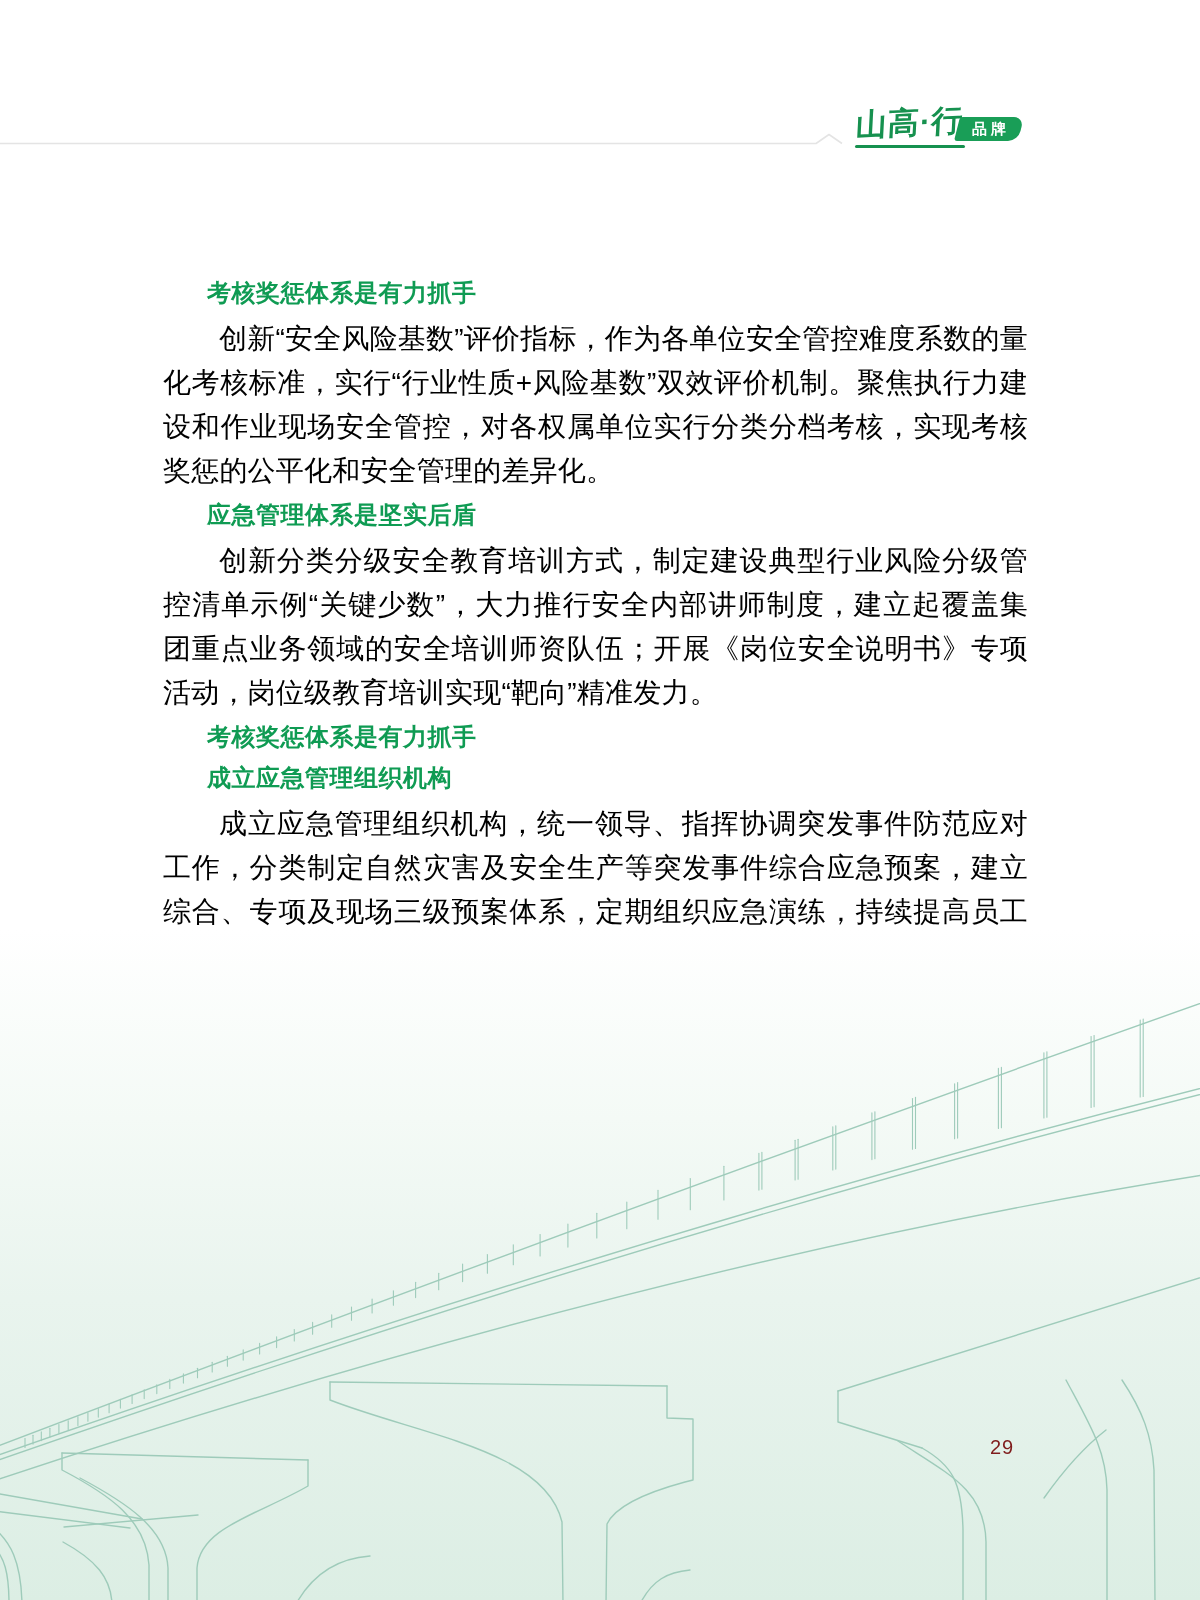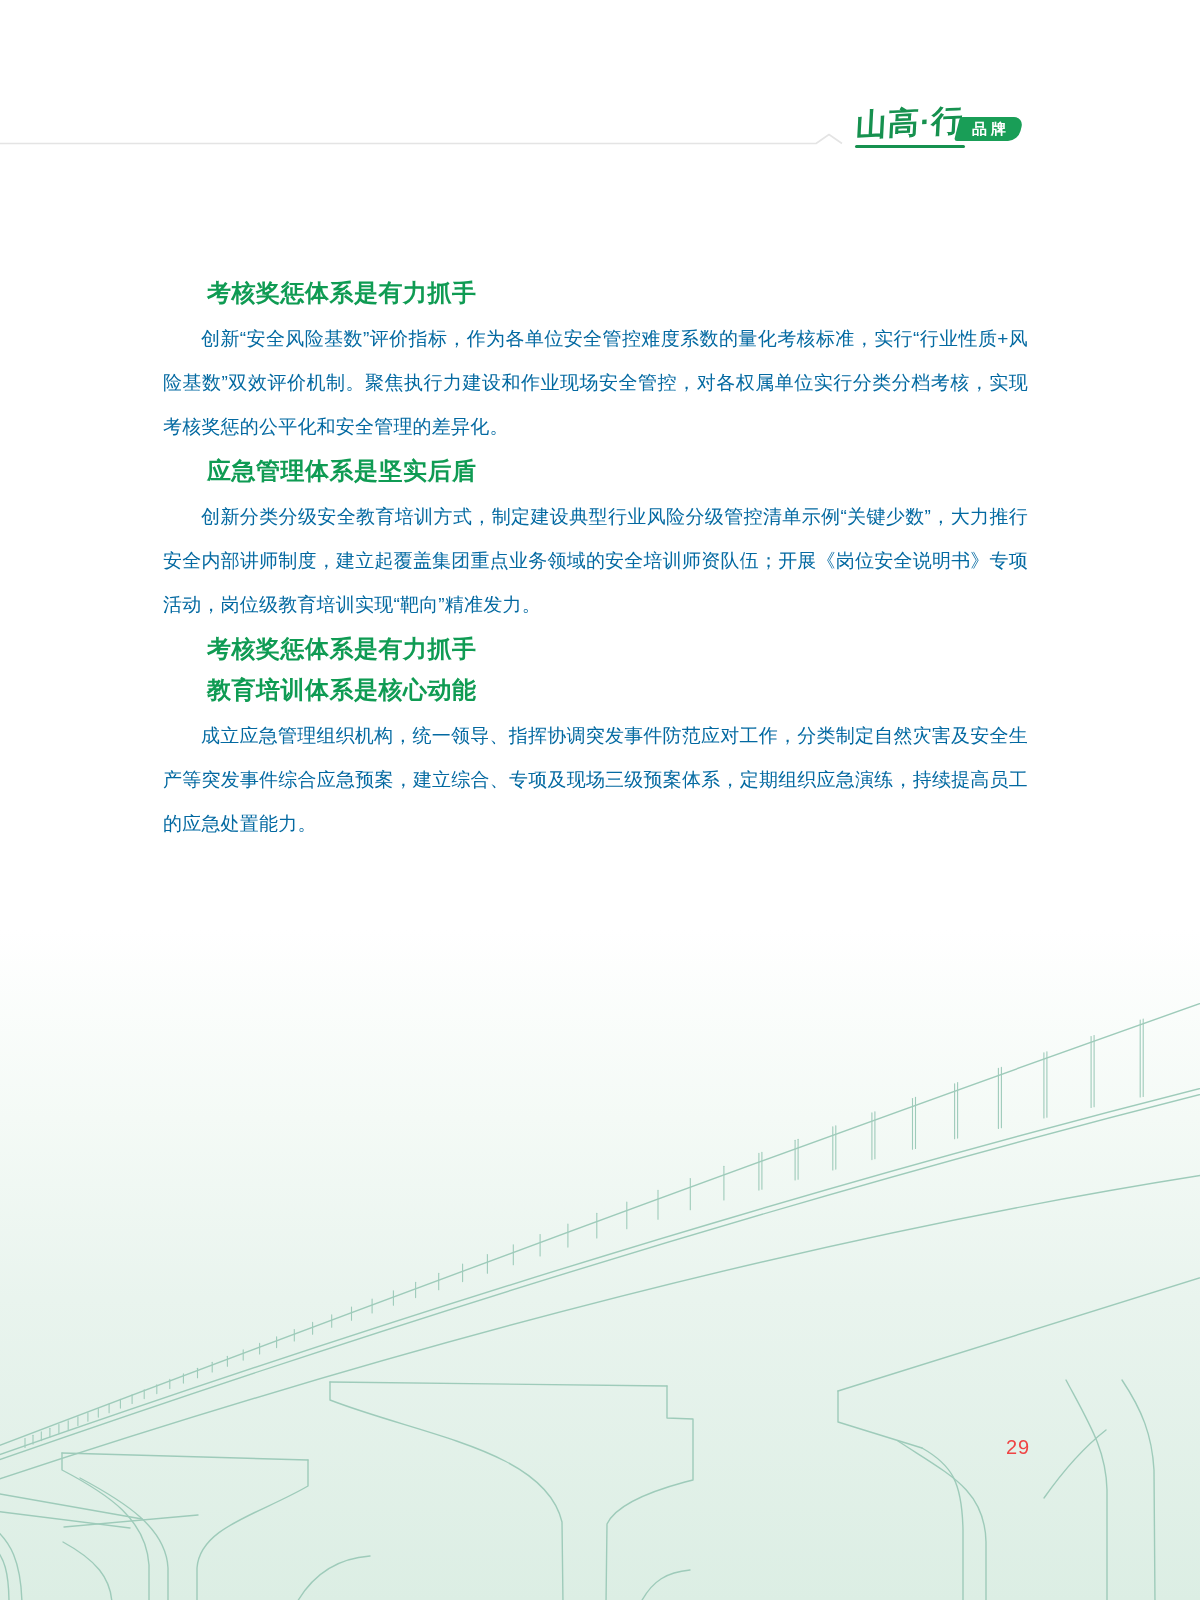--- a/index.html
+++ b/index.html
@@ -33,34 +33,34 @@
   }
 
   
   .main { position:absolute; left:163px; top:276px; width:865px; }
   .section { margin-bottom:5px; }
   .section h2 {
     color:#0F9B53; font-size:24px; line-height:34px; font-weight:bold;
     padding-left:44px; margin-bottom:7px; letter-spacing:0.5px;
   }
   .section p {
-    color:#0369a1; font-size:19px; line-height:44px;
+    color:#000000; font-size:28px; line-height:44px;
     text-align:justify; text-indent:2em; letter-spacing:0.2px;
   }
 
   
   .art-zone {
     position:absolute; left:0; top:930px; width:1200px; height:670px;
     background:linear-gradient(180deg,#ffffff 0%, #f4faf6 28%, #e9f4ee 55%, #dceee4 100%);
   }
   .art-zone svg { position:absolute; left:0; top:0; }
 
   .page-number {
     position:absolute; left:990px; top:1436px; width:56px;
-    text-align:center; color:#ef4444; font-size:20px; letter-spacing:1px;
+    color:#7f1d1d; font-size:20px; letter-spacing:1px;
   }
 </style>
 </head>
 <body>
 
 <div class="page">
 
   <svg class="header-rule-svg" viewBox="0 0 852 20" preserveAspectRatio="none">
     <path d="M0 10.5 L816 10.5 L829 1.5 L842 10.5" fill="none" stroke="#E4E4E4" stroke-width="1.6" stroke-linejoin="round"></path>
   </svg>
@@ -77,21 +77,21 @@
       <p>创新“安全风险基数”评价指标，作为各单位安全管控难度系数的量化考核标准，实行“行业性质+风险基数”双效评价机制。聚焦执行力建设和作业现场安全管控，对各权属单位实行分类分档考核，实现考核奖惩的公平化和安全管理的差异化。</p>
     </div>
     <div class="section">
       <h2>应急管理体系是坚实后盾</h2>
       <p>创新分类分级安全教育培训方式，制定建设典型行业风险分级管控清单示例“关键少数”，大力推行安全内部讲师制度，建立起覆盖集团重点业务领域的安全培训师资队伍；开展《岗位安全说明书》专项活动，岗位级教育培训实现“靶向”精准发力。</p>
     </div>
     <div class="section">
       <h2>考核奖惩体系是有力抓手</h2>
     </div>
     <div class="section">
-      <h2>教育培训体系是核心动能</h2>
+      <h2>成立应急管理组织机构</h2>
       <p>成立应急管理组织机构，统一领导、指挥协调突发事件防范应对工作，分类制定自然灾害及安全生产等突发事件综合应急预案，建立综合、专项及现场三级预案体系，定期组织应急演练，持续提高员工的应急处置能力。</p>
     </div>
   </div>
 
   <div class="art-zone">
     <svg width="1200" height="670" viewBox="0 0 1200 670">
       <g stroke="#9ECBBA" stroke-width="1.4" fill="none" stroke-linecap="round" stroke-linejoin="round">
 
         <path d="M -10 519 Q 650 268 1210 70"></path>
         <path d="M -10 528 Q 640 300 1210 156"></path>

